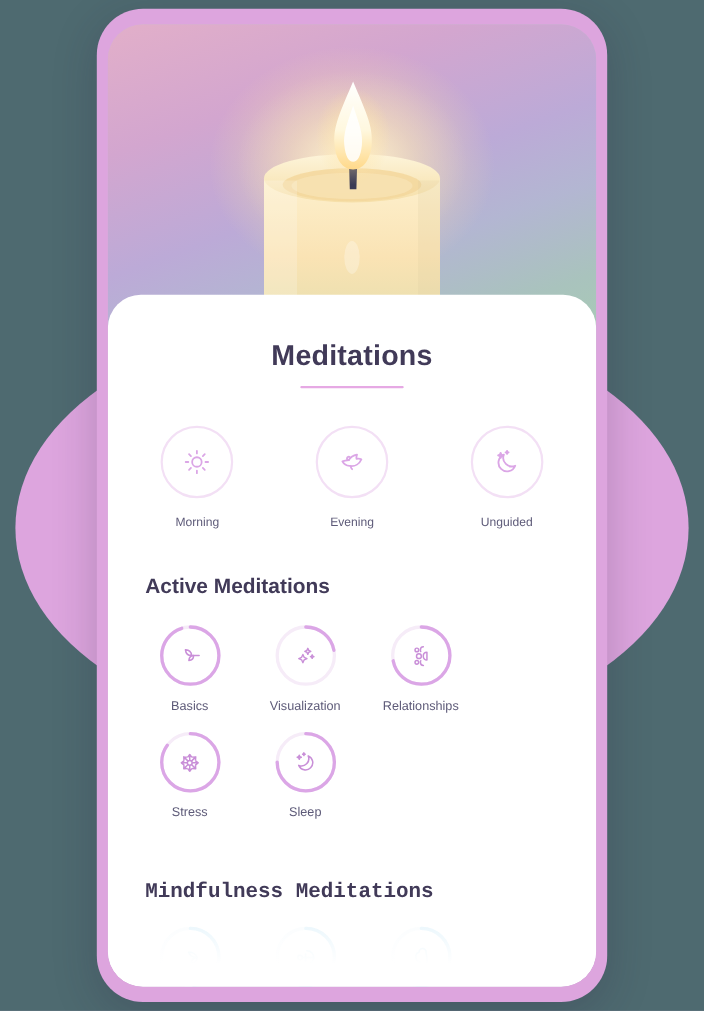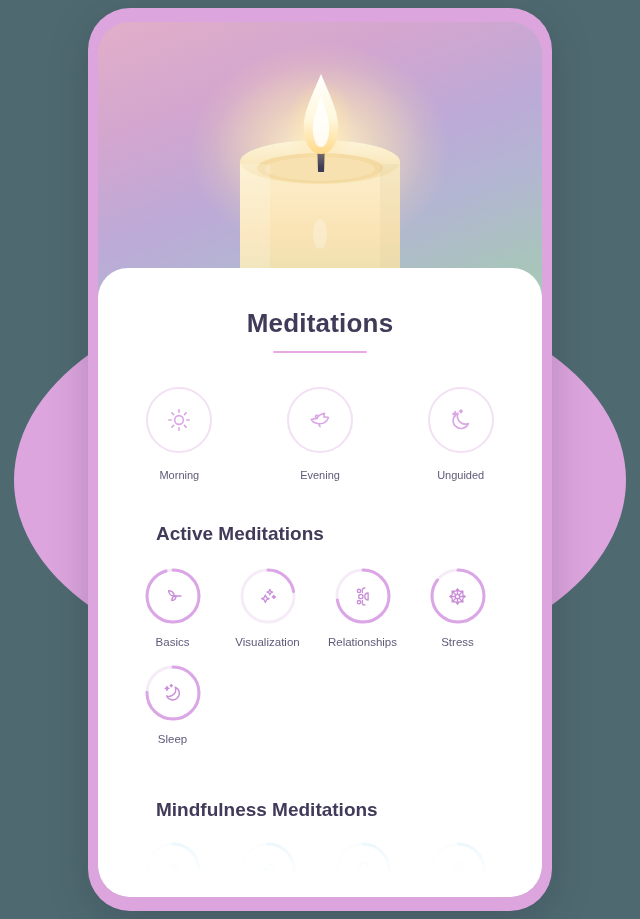--- a/index.html
+++ b/index.html
@@ -114,30 +114,29 @@
     font-size: 11px;
     color: #5d5a78;
   }
 
   
   .section-title {
     font-size: 19px;
     font-weight: bold;
     color: #413a58;
     margin-top: 42px;
-    margin-left: 24px;
-  }
-  .section-title.mindful { margin-top: 38px; }
+  }
+  .section-title.mindful { margin-top: 38px; font-family: Liberation Mono, monospace; }
 
   
   .grid {
     display: flex;
     flex-wrap: wrap;
     margin-top: 22px;
-    gap: 0 14px;
+    gap: 0 24px;
   }
   .grid-item {
     width: 81px;
     text-align: center;
     margin-bottom: 16px;
   }
   .ring {
     position: relative;
     width: 58px; height: 58px;
     margin: 0 auto;

